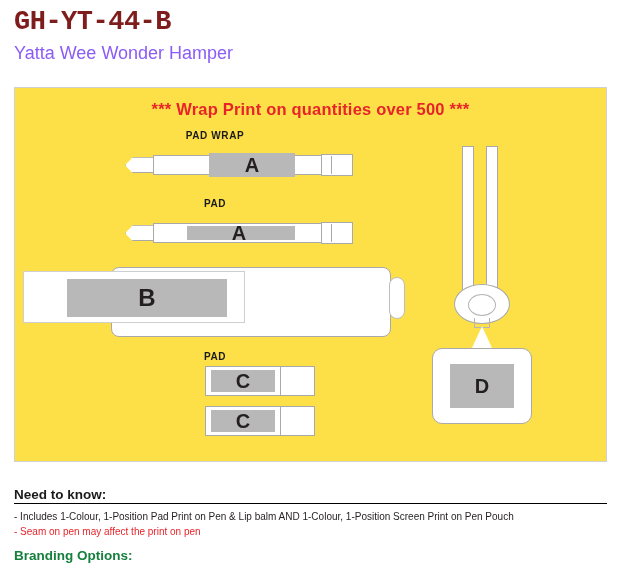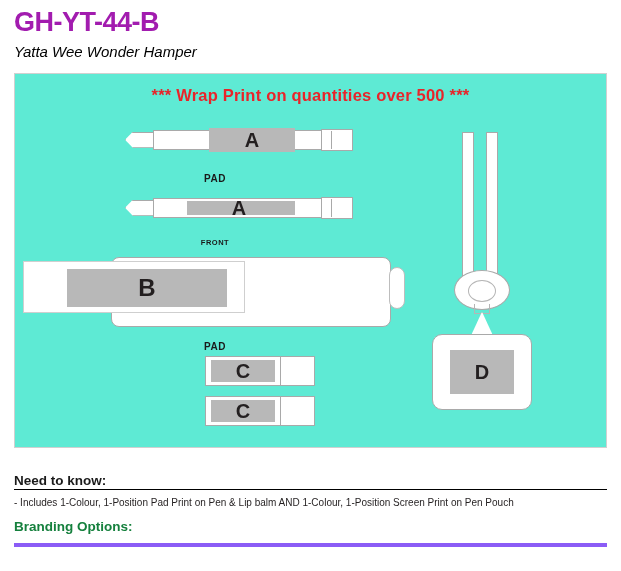--- a/index.html
+++ b/index.html
@@ -21,36 +21,36 @@
     height: 571px;
     box-sizing: border-box;
     padding: 0 14px;
   }
   .product-code {
     font-size: 27px;
     font-weight: bold;
     letter-spacing: -0.5px;
     margin: 8px 0 0 0;
     line-height: 1.1;
-    color: #a21caf;
+    color: #7f1d1d;
+    font-family: Liberation Mono, monospace;
   }
   .product-name {
-    font-size: 15px;
-    color: #000000;
+    font-size: 18px;
+    color: #8b5cf6;
     margin: 5px 0 0 0;
     line-height: 1.2;
-    font-style: italic;
   }
   .artwork-box {
     position: relative;
-    margin-top: 12px;
+    margin-top: 23px;
     height: 375px;
     border: 1px solid #d0d0d0;
     box-sizing: border-box;
-    background: #5eead4;
+    background: #fde047;
   }
   .wrap-note {
     text-align: center;
     color: #e8242a;
     font-weight: bold;
     font-size: 16.5px;
     margin-top: 12px;
     letter-spacing: 0.2px;
   }
   .label {
@@ -378,20 +378,21 @@
 
   <div class="product-code">GH-YT-44-B</div>
   <div class="product-name">Yatta Wee Wonder Hamper</div>
 
   <div class="artwork-box">
 
     <div class="wrap-note">*** Wrap Print on quantities over 500 ***</div>
 
     <div class="left-col">
 
+      <div class="label">PAD WRAP</div>
       <div class="pen-wrap">
         <div class="pen">
           <div class="pen-tip"></div>
           <div class="pen-barrel"></div>
           <div class="pen-clip"></div>
           <div class="pen-clip-bar"></div>
           <div class="pen-print wrap">
             <span class="zone-letter">A</span>
           </div>
         </div>
@@ -404,21 +405,20 @@
           <div class="pen-barrel"></div>
           <div class="pen-clip"></div>
           <div class="pen-clip-bar"></div>
           <div class="pen-print pad"></div>
           <div class="pad-letter-overlay">
             <span class="zone-letter">A</span>
           </div>
         </div>
       </div>
 
-      <div class="label small" style="margin-top:6px;">FRONT</div>
       <div class="pouch-wrap">
         <div class="pouch"></div>
         <div class="pouch-inner"></div>
         <div class="pouch-zip"></div>
         <div class="pouch-print">
           <span class="zone-letter big">B</span>
         </div>
       </div>
 
       <div class="label" style="margin-top:4px;">PAD</div>
@@ -451,16 +451,17 @@
       <div class="tag-print">
         <span class="zone-letter">D</span>
       </div>
     </div>
 
   </div>
 
   <div class="info">
     <span class="info-heading">Need to know:</span>
     <div class="info-line">- Includes 1-Colour, 1-Position Pad Print on Pen &amp; Lip balm AND 1-Colour, 1-Position Screen Print on Pen Pouch</div>
+    <div class="info-line red">- Seam on pen may affect the print on pen</div>
     <span class="branding-heading">Branding Options:</span>
   </div>
 
 </div>
 
 </body></html>

